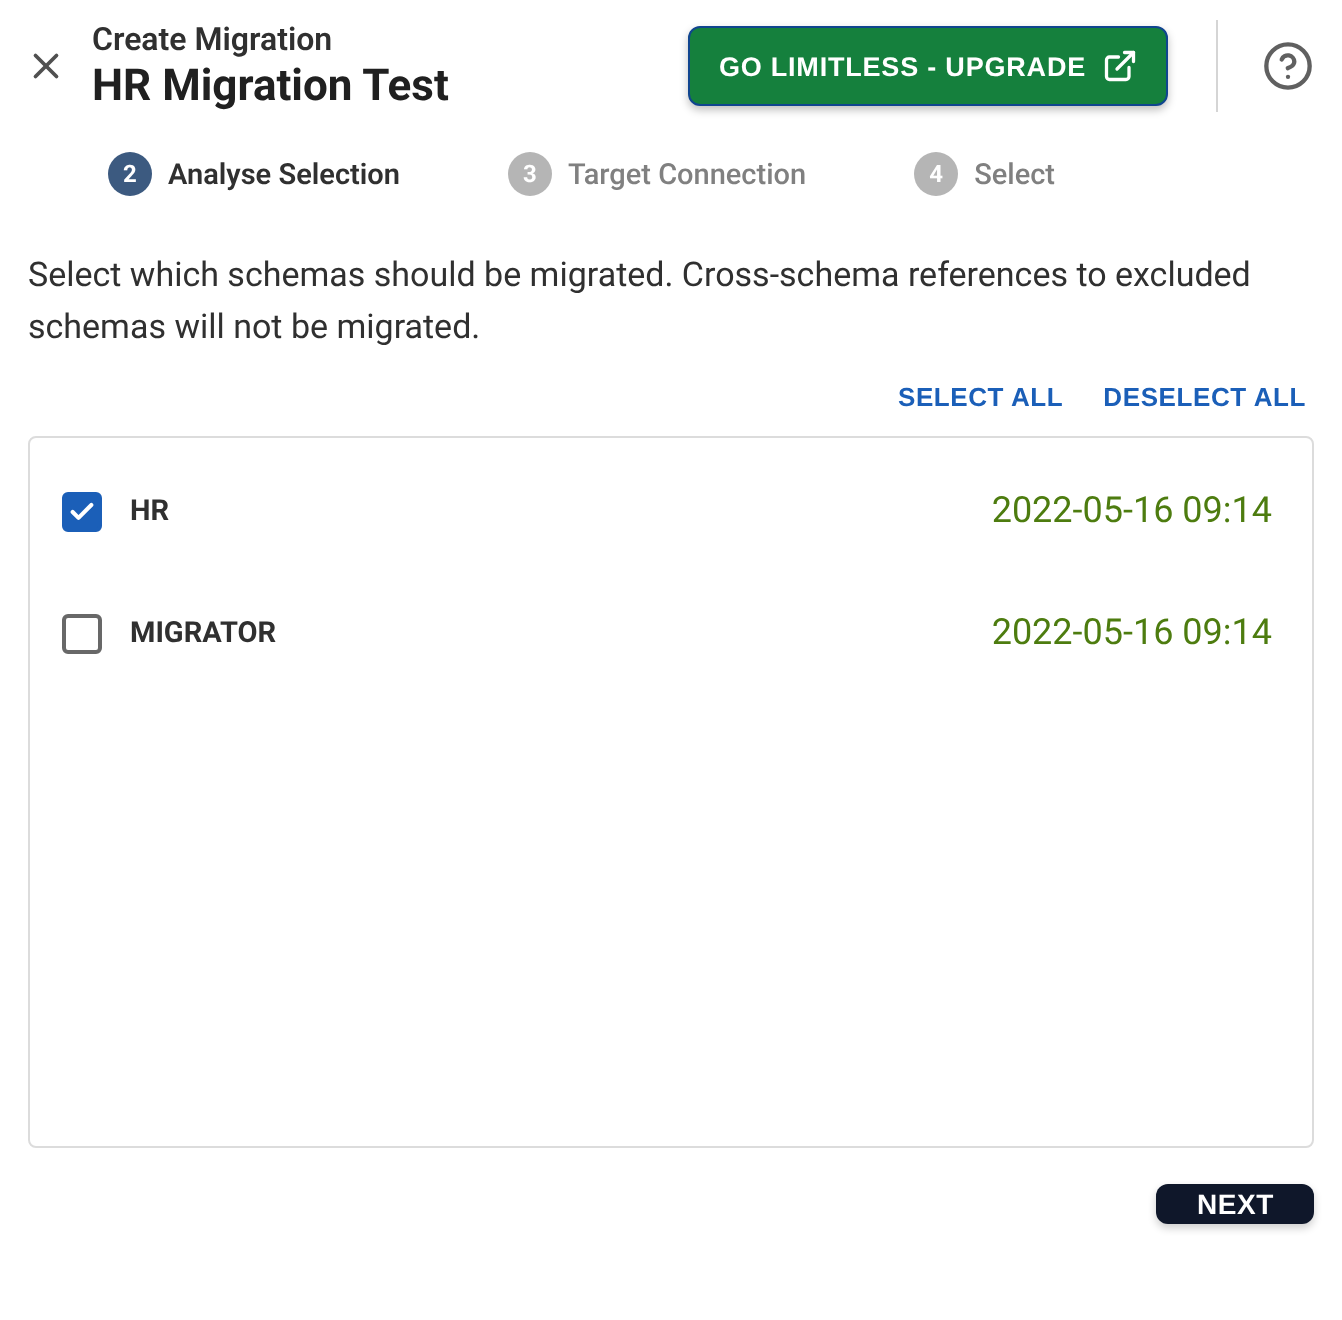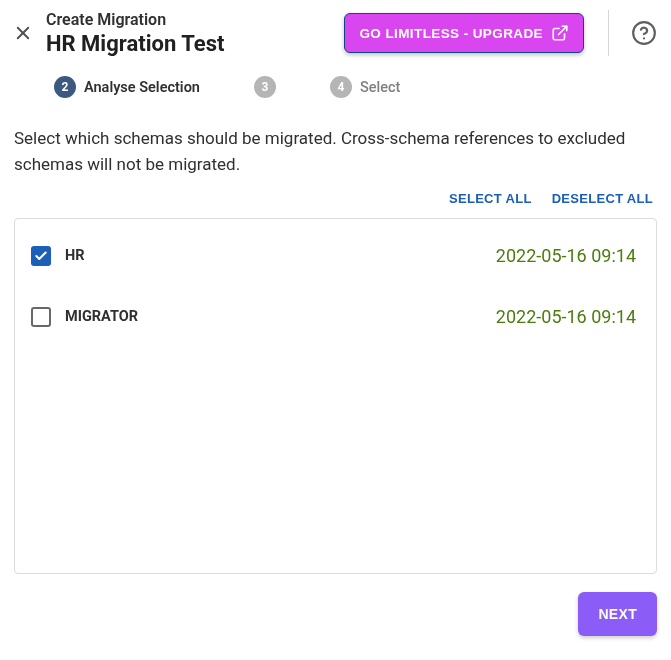--- a/index.html
+++ b/index.html
@@ -35,21 +35,21 @@
       font-weight: 600;
       color: #303030;
     }
     .maintitle {
       font-size: 22px;
       font-weight: 700;
       color: #202020;
       margin-top: 2px;
     }
     .upgrade-btn {
-      background: #d946ef;
+      background: #15803d;
       border: 1px solid #10458f;
       border-radius: 6px;
       color: #fff;
       font-weight: 700;
       font-size: 13.5px;
       letter-spacing: 0.4px;
       padding: 10px 14px;
       display: flex;
       align-items: center;
       gap: 8px;
@@ -161,25 +161,25 @@
       color: #4d7c0f;
       font-size: 18px;
     }
 
     .footer {
       display: flex;
       justify-content: flex-end;
       padding: 18px 14px 10px 14px;
     }
     .next-btn {
-      background: #8b5cf6;
+      background: #0f172a;
       color: #fff;
       border: none;
       border-radius: 6px;
-      padding: 14px 20px;
+      padding: 2px 20px;
       font-weight: 700;
       font-size: 14px;
       letter-spacing: 0.3px;
       cursor: pointer;
       box-shadow: 0 2px 4px rgba(0,0,0,0.2);
     }
   </style>
 </head>
 <body>
 
@@ -214,20 +214,21 @@
 
 <div class="stepper">
   <div class="gap-lg"></div>
   <div class="step step-active">
     <div class="step-circle">2</div>
     <span class="step-label">Analyse Selection</span>
   </div>
   <div class="gap-md"></div>
   <div class="step step-pending">
     <div class="step-circle">3</div>
+    <span class="step-label">Target Connection</span>
   </div>
   <div class="gap-md"></div>
   <div class="step step-pending">
     <div class="step-circle">4</div>
     <span class="step-label">Select</span>
   </div>
 </div>
 
 <div class="desc">Select which schemas should be migrated. Cross-schema references to excluded schemas will not be migrated.</div>
 

